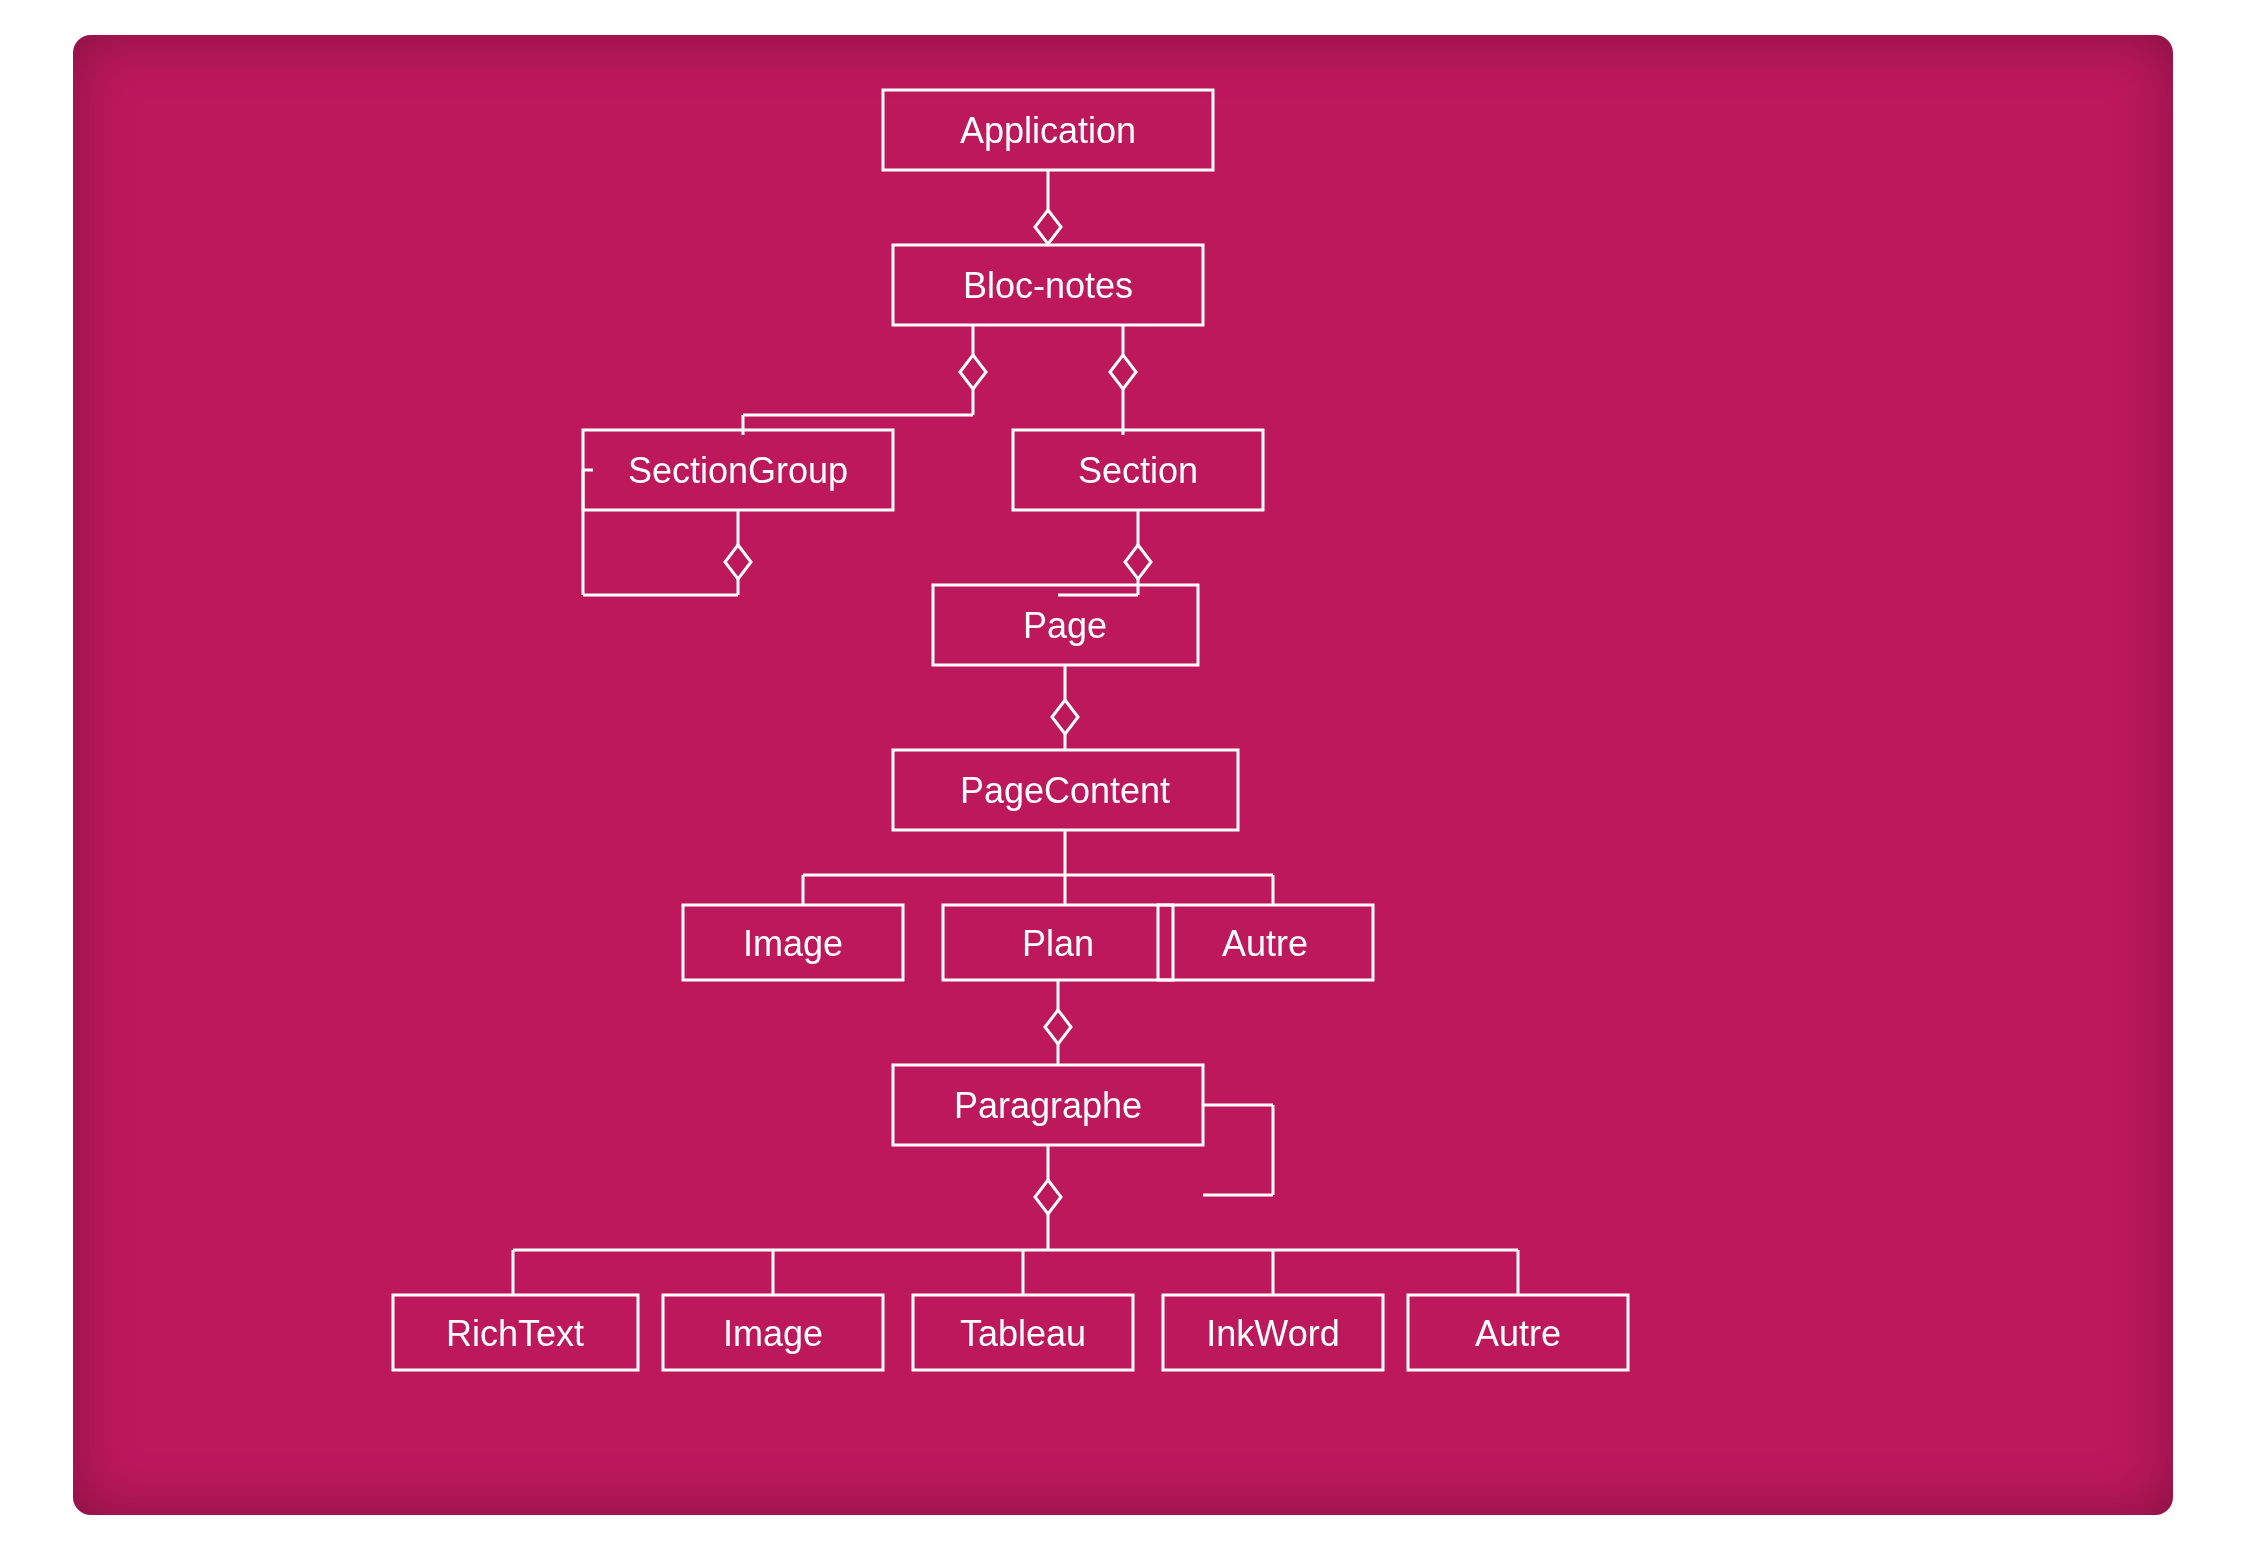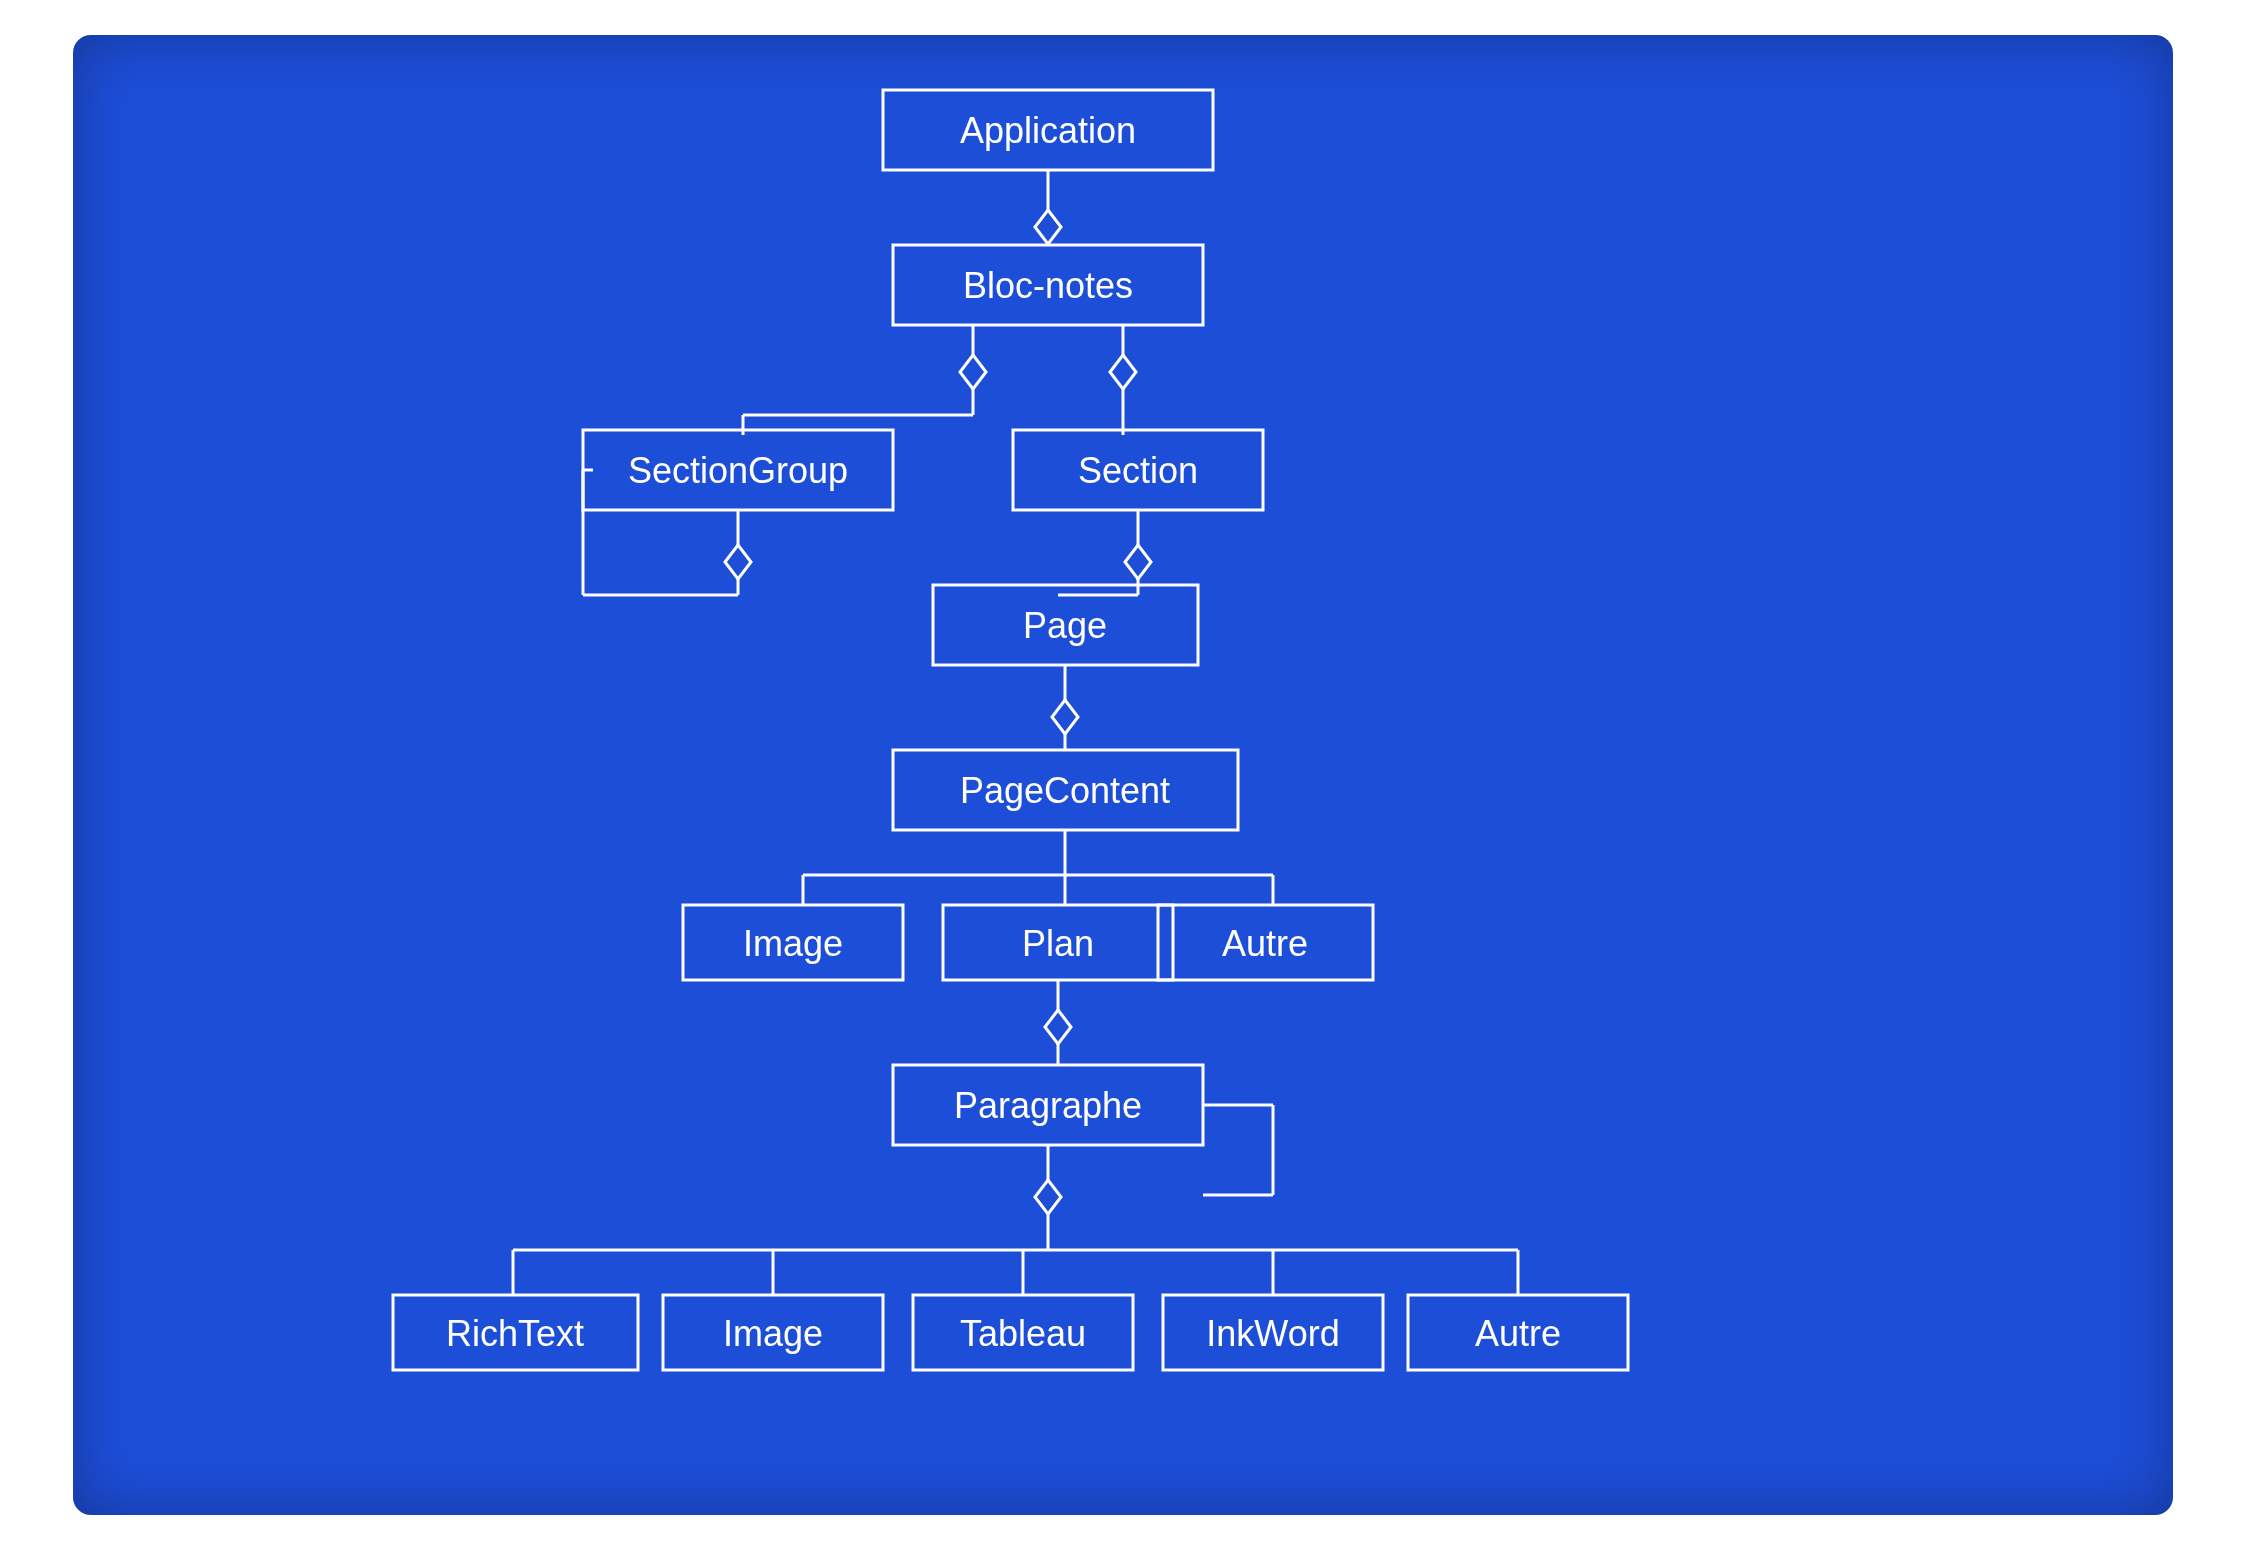--- a/index.html
+++ b/index.html
@@ -7,21 +7,21 @@
       width: 2245px;
       height: 1549px;
       background: #fff;
       display: flex;
       align-items: center;
       justify-content: center;
     }
     .canvas {
       width: 2100px;
       height: 1480px;
-      background: #1d4ed8;
+      background: #be185d;
       border-radius: 18px;
       position: relative;
       box-shadow: inset 0 0 60px rgba(0,0,0,0.3);
     }
     svg {
       width: 100%;
       height: 100%;
     }
     .node-box {
       fill: none;

